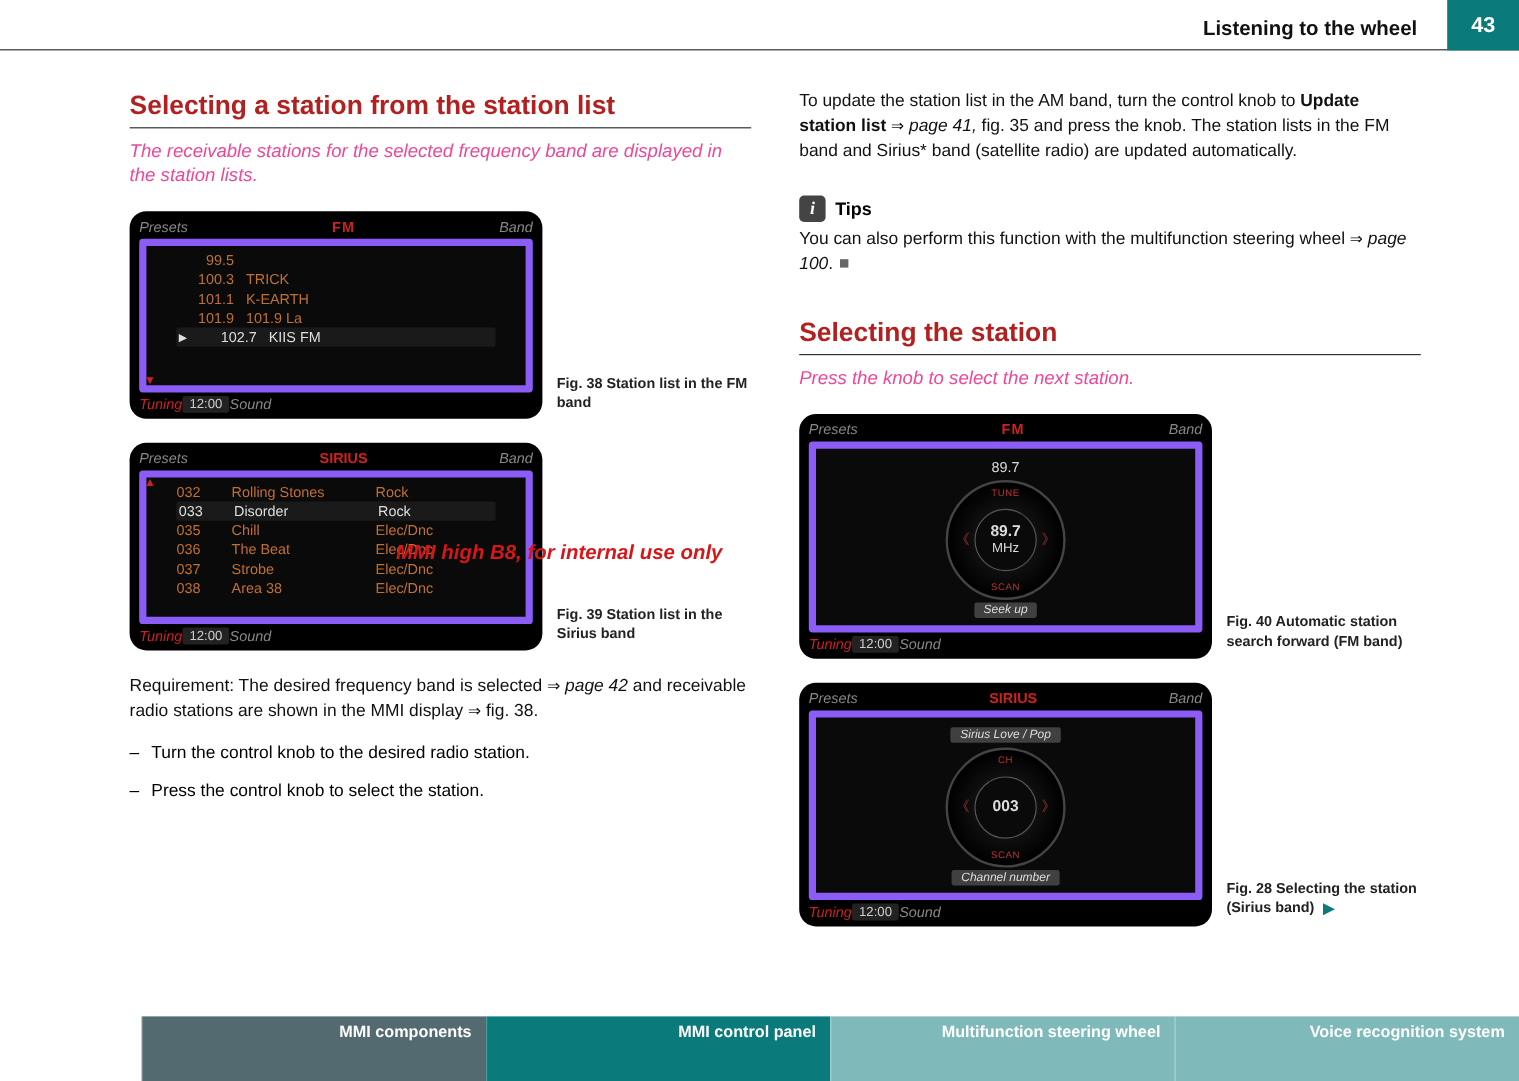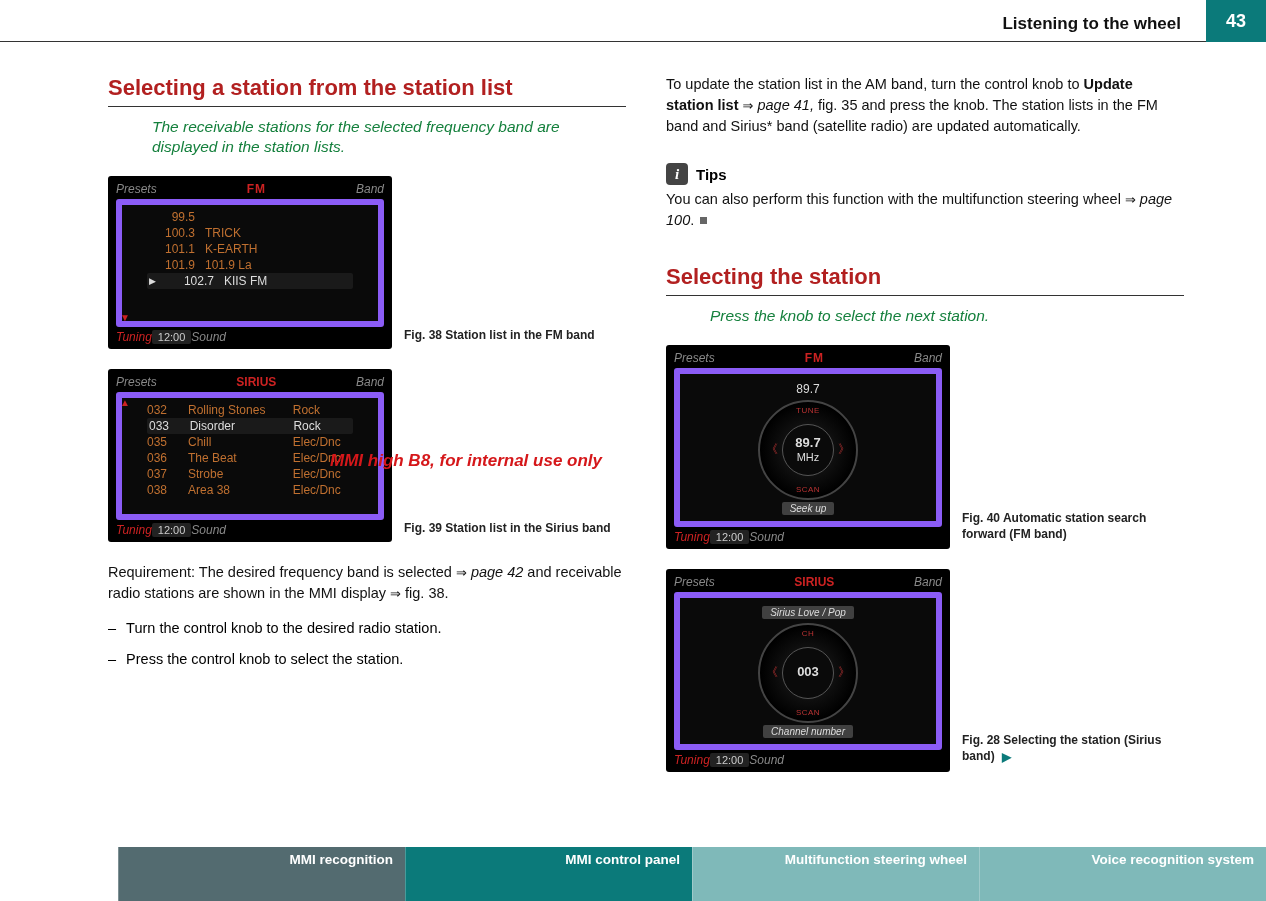--- a/index.html
+++ b/index.html
@@ -61,35 +61,34 @@
       margin-bottom: 4px;
       line-height: 1.25;
     }
     .heading-rule {
       border-bottom: 1.5px solid #333;
       margin-bottom: 10px;
     }
     .intro-italic {
       font-style: italic;
       font-size: 15.5px;
-      color: #15803d;
+      color: #ec4899;
       line-height: 1.35;
       margin-bottom: 18px;
-      margin-left: 44px;
     }
     .figure-row {
       display: flex;
       align-items: flex-end;
       gap: 12px;
       margin-bottom: 20px;
     }
     .mmi-screen {
-      width: 284px;
+      width: 344px;
       background: #000;
-      border-radius: 3px;
+      border-radius: 14px;
       position: relative;
       padding: 6px 8px 5px 8px;
       flex-shrink: 0;
     }
     .mmi-topbar {
       display: flex;
       justify-content: space-between;
       align-items: center;
       font-size: 12px;
       margin-bottom: 3px;
@@ -505,17 +504,17 @@
       <div class="fig-caption">
         <span>Fig. 28  Selecting the station (Sirius band)</span>
         <span class="cont-arrow">▶</span>
       </div>
     </div>
   </div>
 </div>
 
 <div class="nav-footer">
   <div class="nav-spacer"></div>
-  <div class="nav-tab dark">MMI recognition</div>
+  <div class="nav-tab dark">MMI components</div>
   <div class="nav-tab mid">MMI control panel</div>
   <div class="nav-tab light">Multifunction steering wheel</div>
   <div class="nav-tab light">Voice recognition system</div>
 </div>
 
 </body></html>

